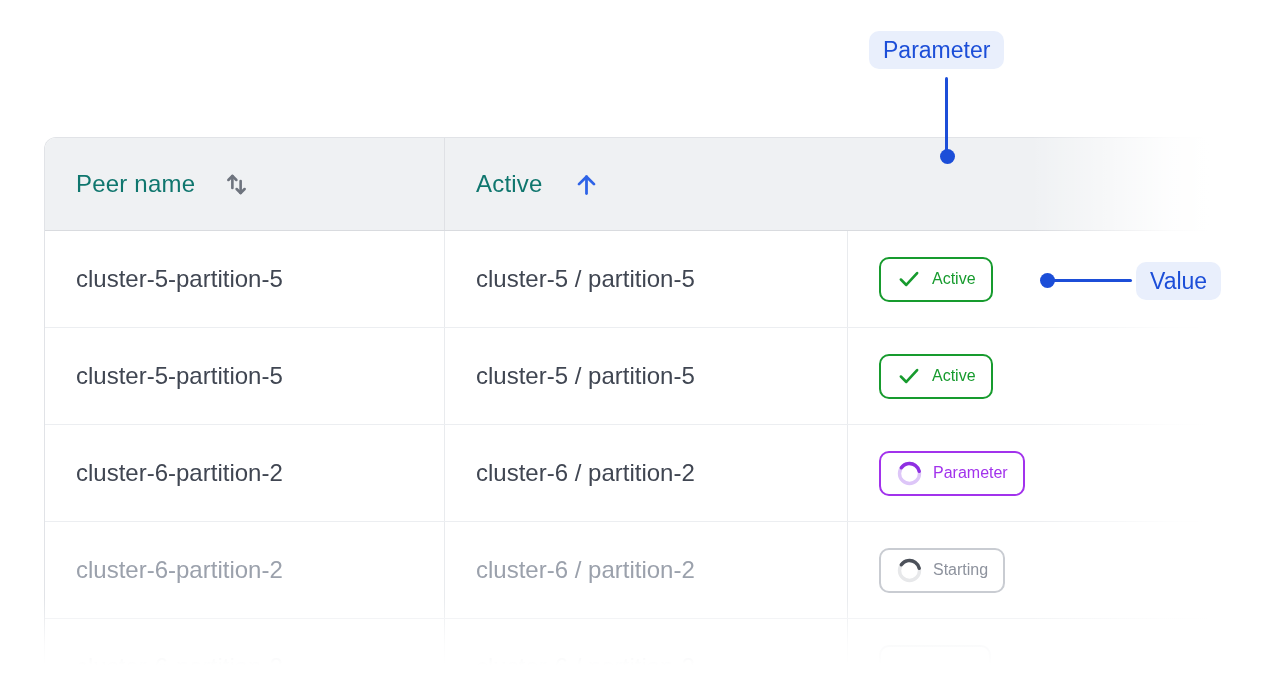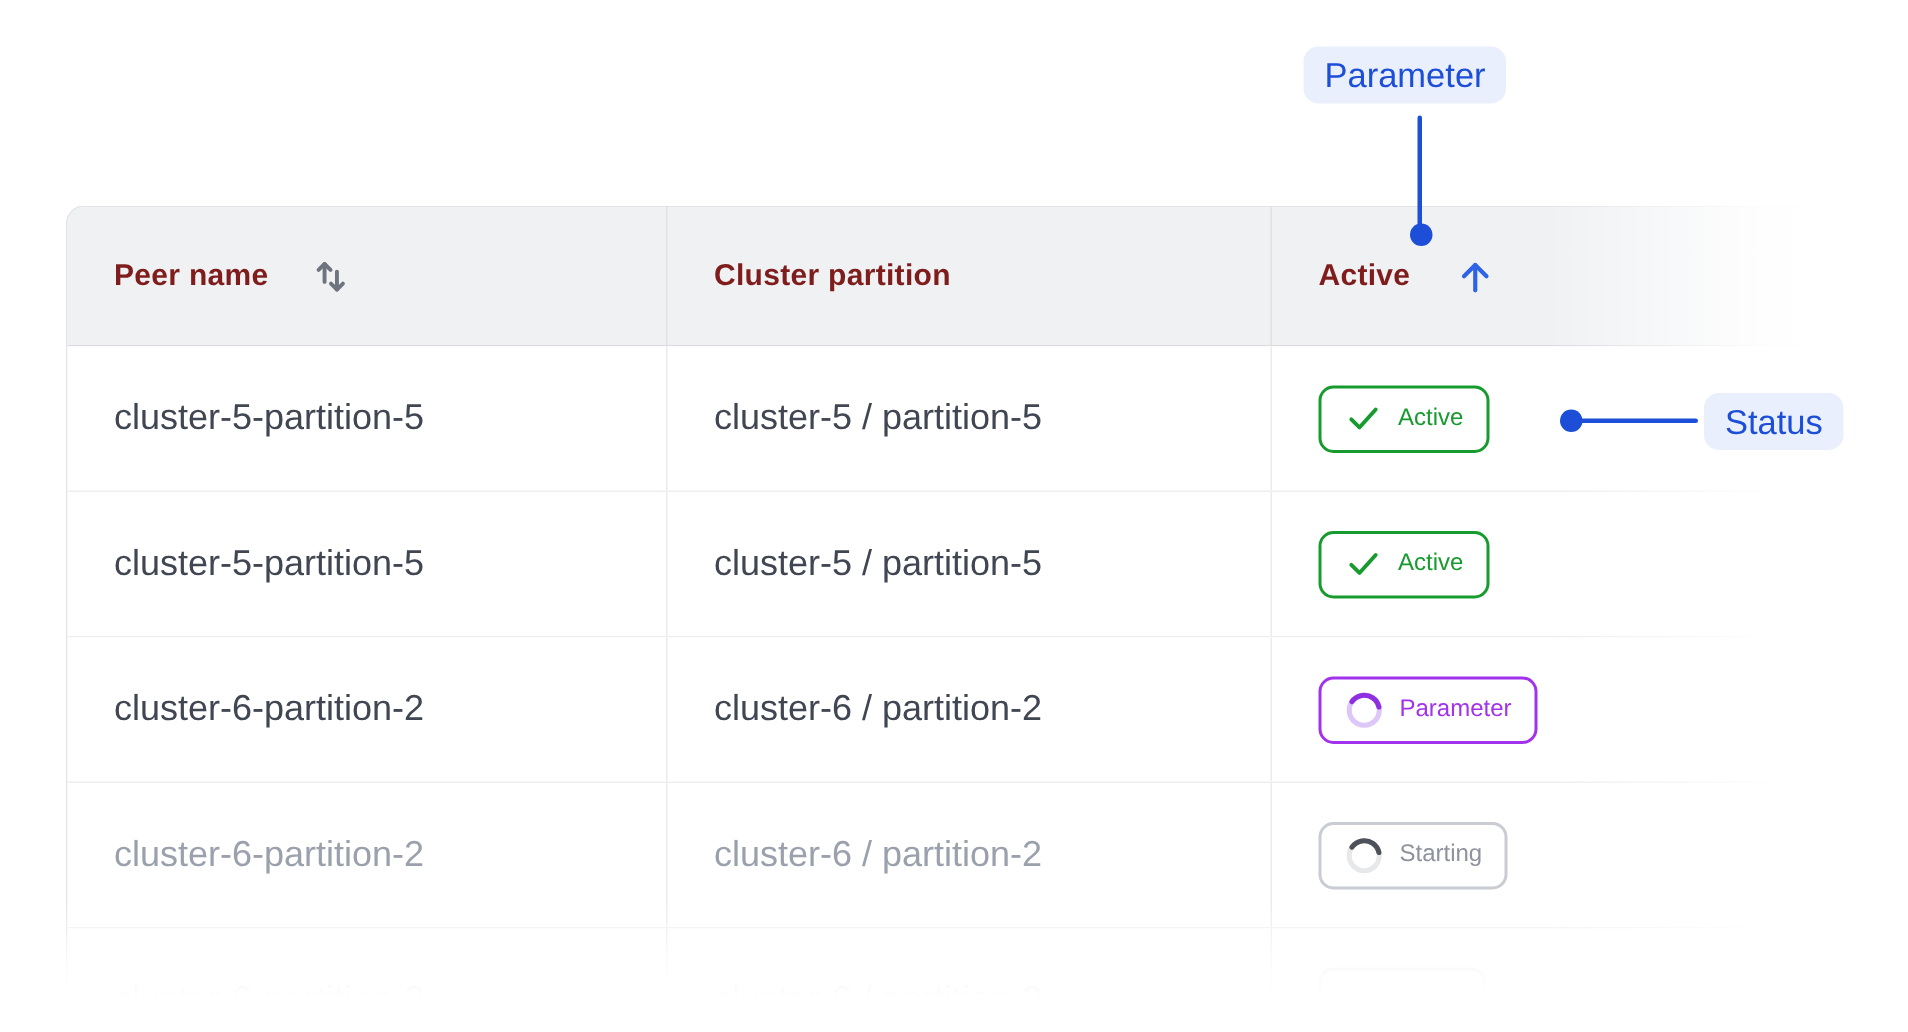--- a/index.html
+++ b/index.html
@@ -13,21 +13,21 @@
     position:absolute; left:44px; top:137px; width:1228px;
     border:1px solid #e1e3e7; border-bottom:none;
     border-radius:12px 12px 0 0; background:#ffffff; z-index:10;
   }
   .thead {
     display:grid; grid-template-columns:400px 403px 424px; height:92px;
     background:#eff1f3; border-bottom:1px solid #d9dbdf; border-radius:11px 0 0 0;
   }
   .th { display:flex; align-items:center; padding-left:31px; }
   .th:not(:last-child) { border-right:1px solid #dfe1e5; }
-  .th .lbl { font-size:20px; font-weight:700; color:#7f1d1d; letter-spacing:0.2px; }
+  .th .lbl { font-size:24px; font-weight:400; color:#0f766e; letter-spacing:0.2px; }
   .sort-both { margin-left:25px; }
   .sort-up { margin-left:29px; }
 
   .tr { display:grid; grid-template-columns:400px 403px 424px; height:96px; border-bottom:1px solid #eceef1; background:#ffffff;text-align:right; }
   .tr:last-child { border-bottom:none; }
   .td { display:flex; align-items:center; padding-left:31px; font-size:24px; color:#404652; }
   .td:not(:last-child) { border-right:1px solid #e9ebee; }
   .tr.muted .td { color:#9ba1ac; }
 
   
@@ -73,23 +73,20 @@
   <div class="table">
     <div class="thead">
       <div class="th">
         <span class="lbl">Peer name</span>
         <svg class="sort-both" width="33" height="33" viewBox="0 0 24 24" fill="none" stroke="#6e747e" stroke-width="1.9" stroke-linecap="round" stroke-linejoin="round">
           <path d="M9 14.5V5.8"></path>
             <path d="M6.1 8.7L9 5.8l2.9 2.9"></path>
           <path d="M15 9.5v8.7"></path>
             <path d="M12.1 15.3l2.9 2.9 2.9-2.9"></path>
         </svg>
-      </div>
-      <div class="th">
-        <span class="lbl">Cluster partition</span>
       </div>
       <div class="th">
         <span class="lbl">Active</span>
         <svg class="sort-up" width="29" height="29" viewBox="0 0 24 24" fill="none" stroke="#2e63e7" stroke-width="2.3" stroke-linecap="round" stroke-linejoin="round">
           <path d="M12 19.5V5.5"></path>
             <path d="M5.8 11.7L12 5.5l6.2 6.2"></path>
         </svg>
       </div>
     </div>
 
@@ -167,16 +164,16 @@
 
   <div class="pill pill-parameter">
     <span>Parameter</span>
   </div>
   <div class="vline"></div>
   <div class="dot dot1"></div>
 
   <div class="dot dot2"></div>
   <div class="hline"></div>
   <div class="pill pill-value">
-    <span>Status</span>
+    <span>Value</span>
   </div>
 
 </div>
 
 </body></html>

